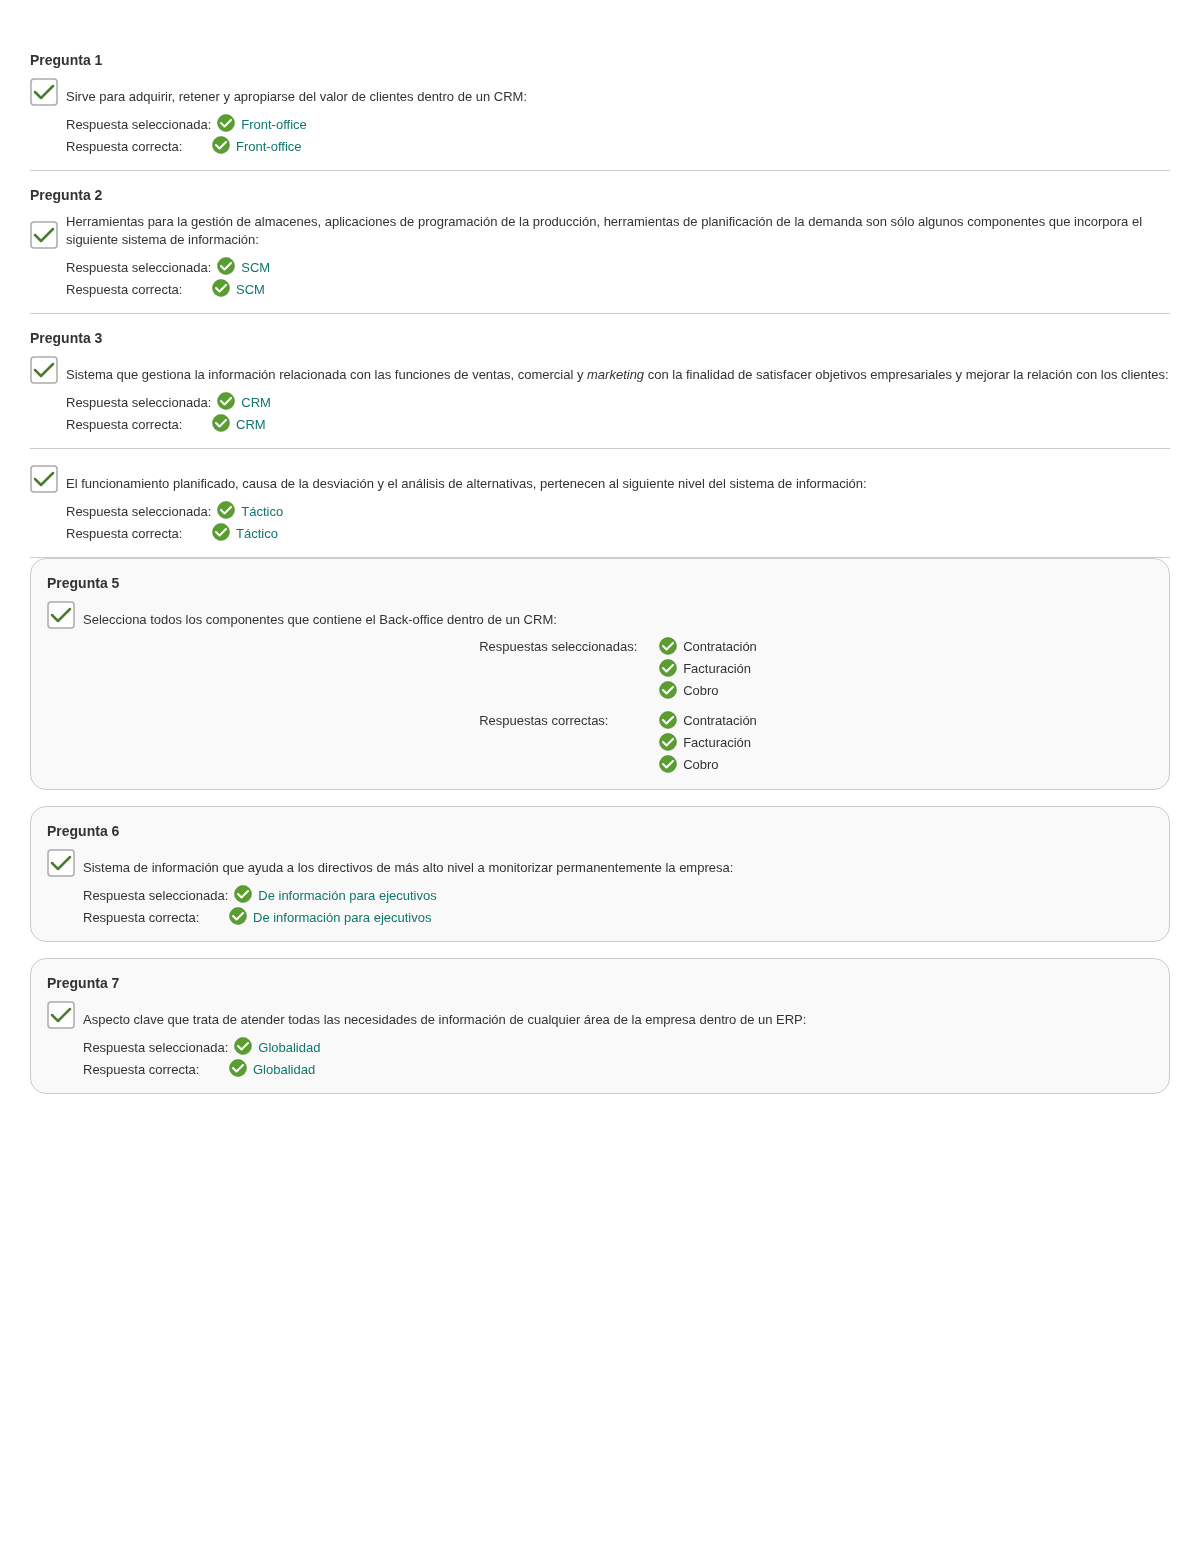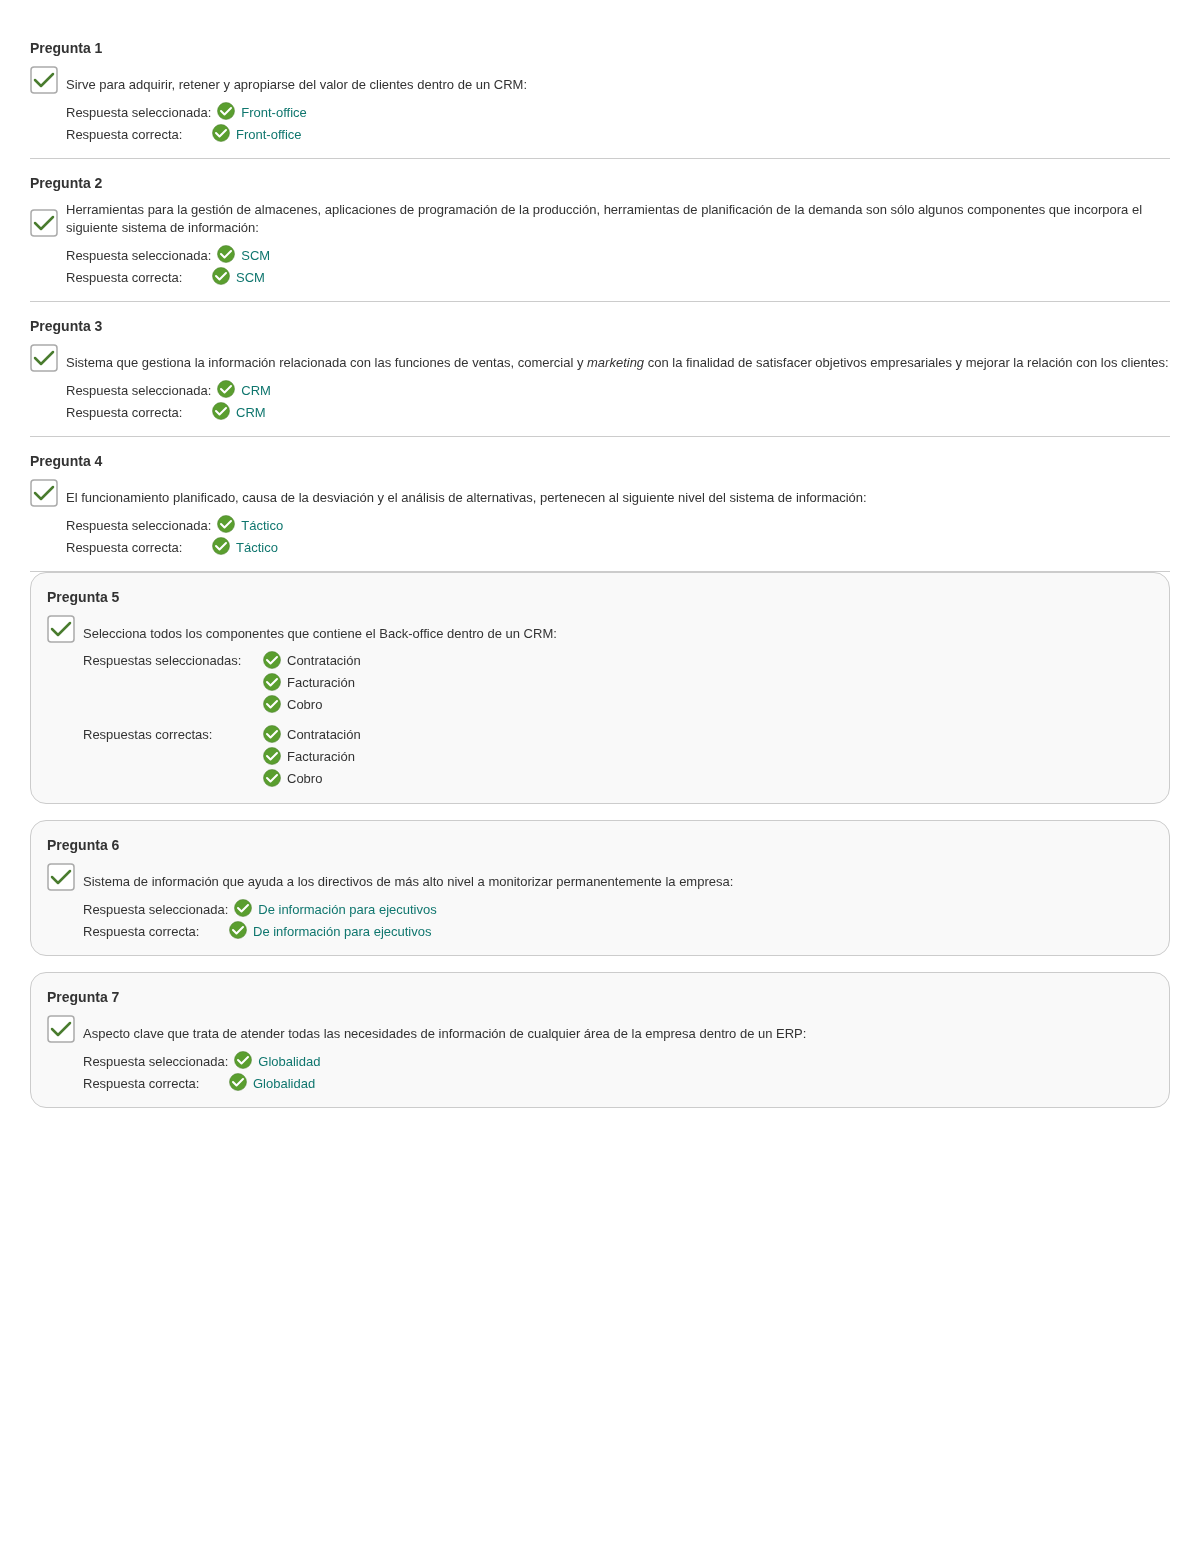--- a/index.html
+++ b/index.html
@@ -6,21 +6,21 @@
     body {
       font-family: Arial, Helvetica, sans-serif;
       font-size: 13px;
       color: #333;
       background: #fff;
       width: 1200px;
       min-height: 1553px;
     }
 
     .page-container {
-      padding: 24px 30px;
+      padding: 36px 30px;
     }
 
     .question-block {
       border-bottom: 1px solid #ccc;
       padding: 16px 0 16px 0;
     }
 
     .question-block.highlighted {
       background: #f9f9f9;
       border: 1px solid #ccc;
@@ -86,20 +86,21 @@
 
     .multi-answers {
       margin-left: 36px;
       margin-top: 4px;
     }
 
     .multi-row {
       display: flex;
       align-items: flex-start;
       margin-top: 4px;
+      justify-content: center;
     }
 
     .multi-label {
       min-width: 180px;
       font-size: 13px;
       color: #333;
       padding-top: 2px;
     }
 
     .multi-values {
@@ -196,21 +197,20 @@
       <div class="answer-row">
         <span class="answer-label">Respuesta correcta:</span>
         <span class="check-circle"><svg width="18" height="18" viewBox="0 0 18 18" xmlns="http://www.w3.org/2000/svg">
     <circle cx="9" cy="9" r="8.5" fill="#5a9e2f" stroke="#4a7c2f" stroke-width="0.5"></circle>
     <polyline points="4,9 7.5,12.5 14,6" fill="none" stroke="#fff" stroke-width="2" stroke-linecap="round" stroke-linejoin="round"></polyline>
   </svg></span>
         <span class="answer-value">CRM</span>
       </div>
     </div>
     <div class="question-block">
-      <div class="question-title">Pregunta 4</div>
       <div class="question-content">
         <span class="checkbox-icon"><svg width="28" height="28" viewBox="0 0 28 28" xmlns="http://www.w3.org/2000/svg">
     <rect x="1" y="1" width="26" height="26" rx="3" ry="3" fill="#fff" stroke="#aaa" stroke-width="1.5"></rect>
     <polyline points="5,14 11,20 23,8" fill="none" stroke="#4a7c2f" stroke-width="2.5" stroke-linecap="round" stroke-linejoin="round"></polyline>
   </svg></span>
         <span class="question-text">El funcionamiento planificado, causa de la desviación y el análisis de alternativas, pertenecen al siguiente nivel del sistema de información:</span>
       </div>
       <div class="answer-row">
         <span class="answer-label">Respuesta seleccionada:</span>
         <span class="check-circle"><svg width="18" height="18" viewBox="0 0 18 18" xmlns="http://www.w3.org/2000/svg">

